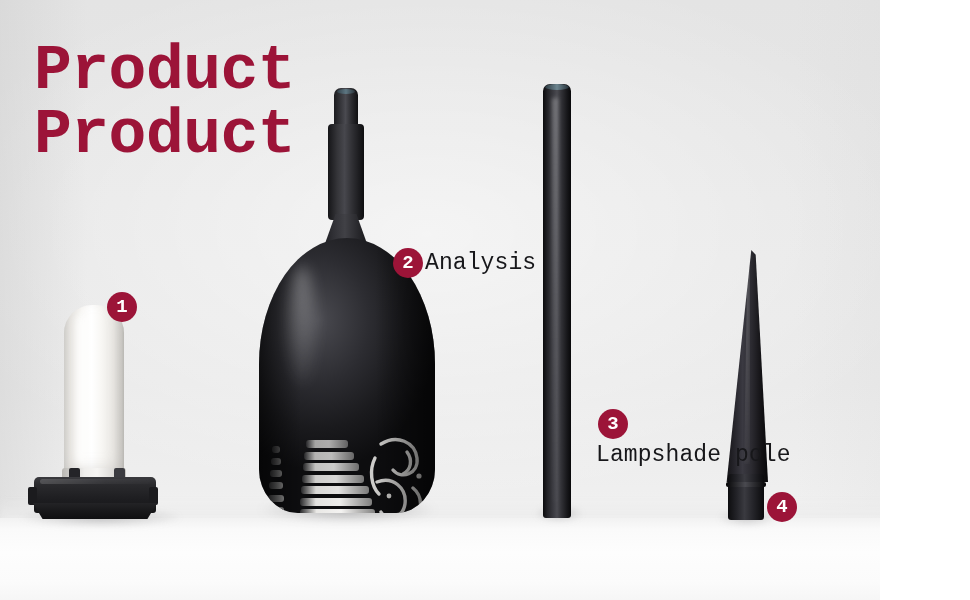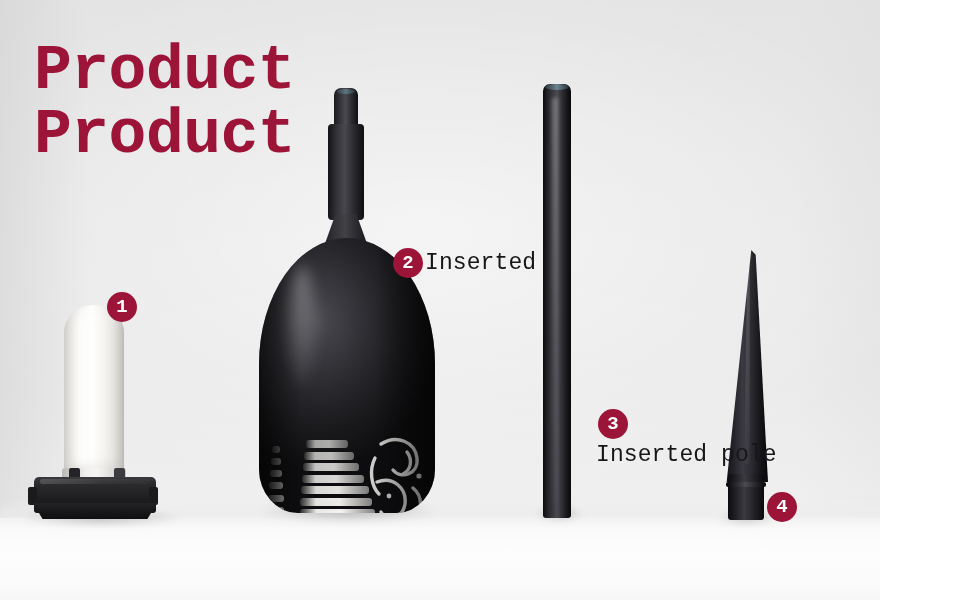--- a/index.html
+++ b/index.html
@@ -426,25 +426,25 @@
     <div class="tip-collar"></div>
     <div class="tip-collar-ring"></div>
   </div>
 
   <div class="callout" style="left:107px; top:292px;">
     <div class="badge">1</div>
   </div>
 
   <div class="callout" style="left:393px; top:248px; gap:2px;">
     <div class="badge">2</div>
-    <div class="callout-label">Inserted</div>
+    <div class="callout-label">Analysis</div>
   </div>
 
   <div class="callout stacked" style="left:598px; top:409px;">
     <div class="badge">3</div>
-    <div class="callout-label">Inserted pole</div>
+    <div class="callout-label">Lampshade pole</div>
   </div>
 
   <div class="callout" style="left:767px; top:492px; gap:7px;">
     <div class="badge">4</div>
   </div>
 
 </div>
 
 </body></html>

